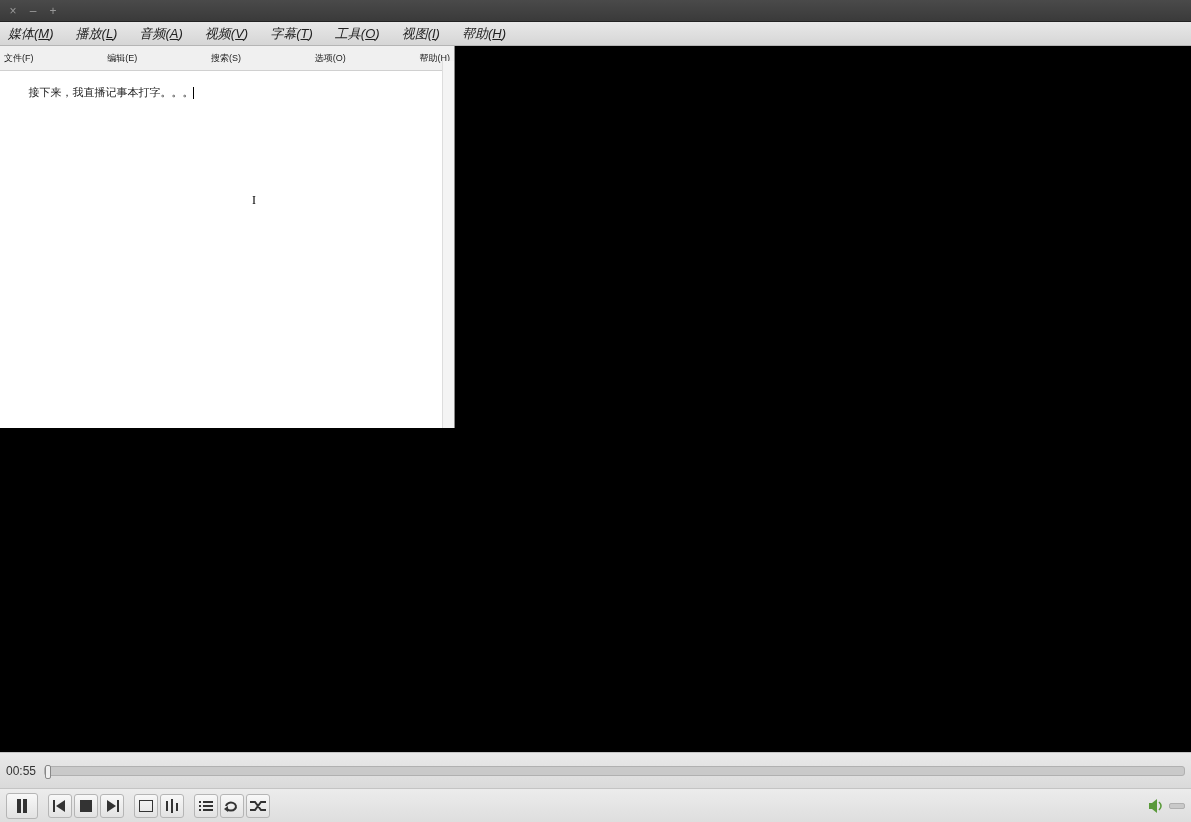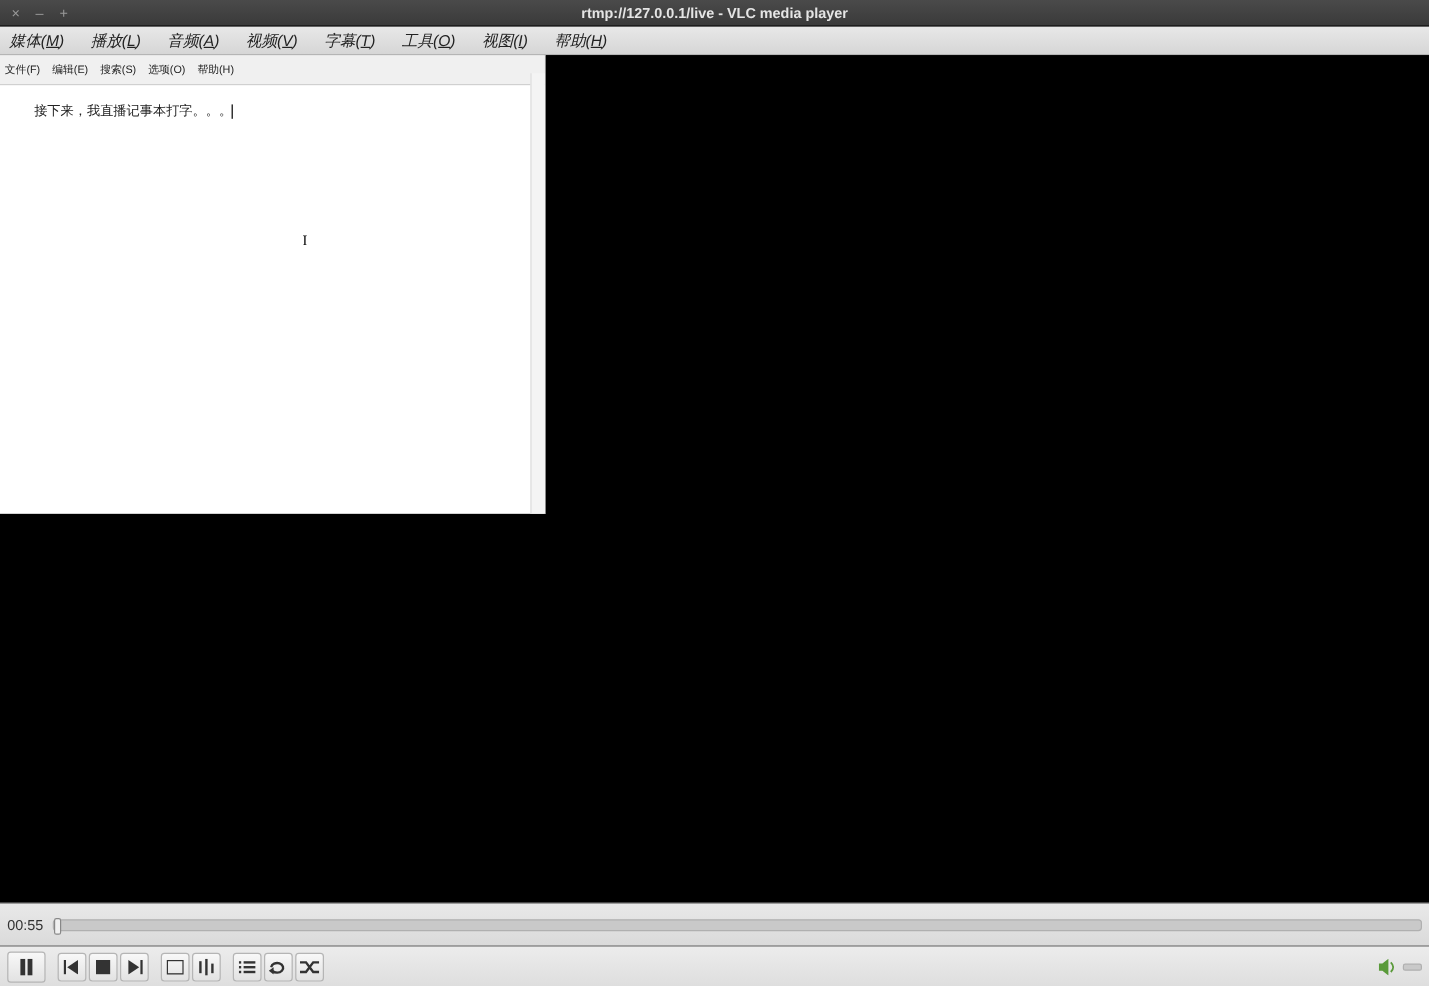--- a/index.html
+++ b/index.html
@@ -50,21 +50,21 @@
     background: #efefef;
     border-right: 1px solid #888;
     display: flex; flex-direction: column;
     font-size: 9px;
     color: #222;
   }
   .notepad-menubar {
     height: 15px;
     background: #f0f0f0;
     display: flex; align-items: center;
-    padding: 12px 4px; gap: 10px;
+    padding: 12px 4px; gap: 10px; justify-content: space-between;
   }
   .notepad-menubar span { cursor: pointer; }
   .notepad-textarea {
     flex: 1;
     background: #fff;
     border-top: 1px solid #d0d0d0;
     position: relative;
     padding: 2px 4px;
     font-size: 11px;
     white-space: pre-wrap;
@@ -140,21 +140,20 @@
 <body>
 
 <div class="window">
 
   <div class="titlebar">
     <div class="titlebar-btns">
       <span>×</span>
       <span>–</span>
       <span>+</span>
     </div>
-    <div class="title-center">rtmp://127.0.0.1/live - VLC media player</div>
   </div>
 
   <div class="vlc-menubar">
     <span class="mitem"><span>媒体(</span><span class="ul">M</span><span>)</span></span>
     <span class="mitem"><span>播放(</span><span class="ul">L</span><span>)</span></span>
     <span class="mitem"><span>音频(</span><span class="ul">A</span><span>)</span></span>
     <span class="mitem"><span>视频(</span><span class="ul">V</span><span>)</span></span>
     <span class="mitem"><span>字幕(</span><span class="ul">T</span><span>)</span></span>
     <span class="mitem"><span>工具(</span><span class="ul">O</span><span>)</span></span>
     <span class="mitem"><span>视图(</span><span class="ul">I</span><span>)</span></span>

